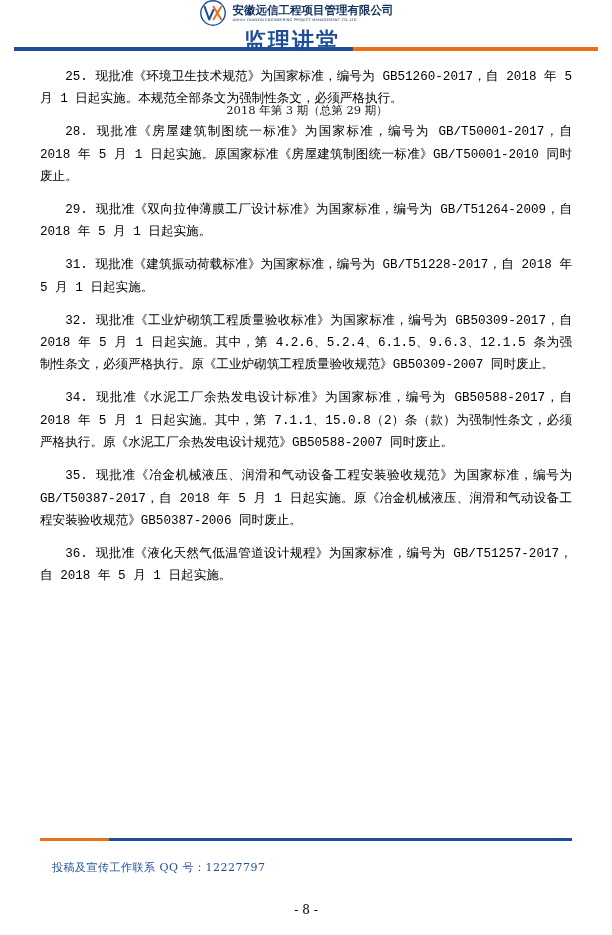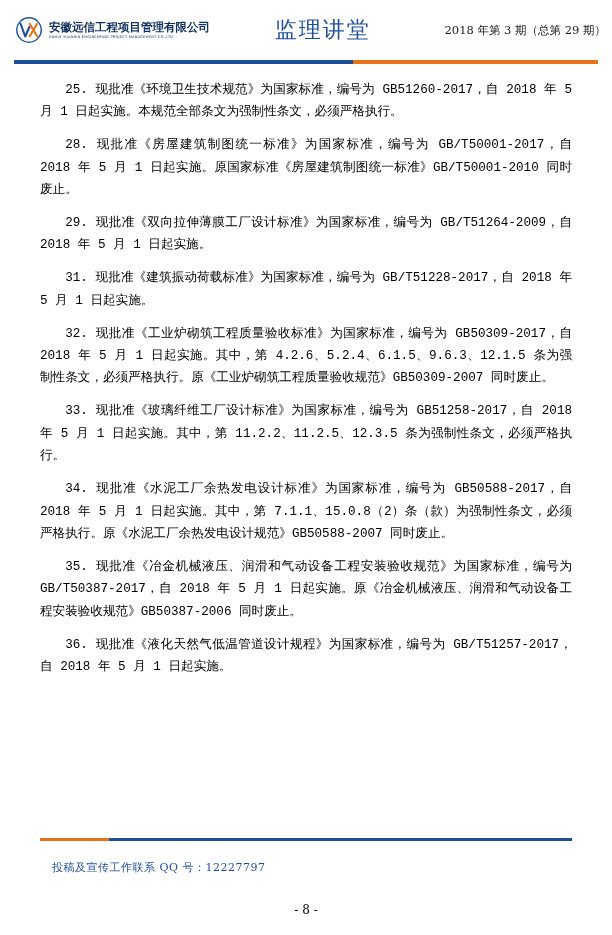--- a/index.html
+++ b/index.html
@@ -18,25 +18,26 @@
 
   
   .page {
     width: 612px;
     height: 935px;
     position: relative;
     box-sizing: border-box;
   }
   .header {
     position: relative;
-    height: 60px;
+    height: 47px;
     display: flex;
     align-items: center;
-    padding: 0 6px 0 16px;
+    padding: 0 14px 0 16px;
     box-sizing: border-box;
+    flex-direction: column;
   }
   .logo-block {
     display: flex;
     align-items: center;
     gap: 7px;
     width: 215px;
     flex: 0 0 auto;
   }
   .logo-mark {
     width: 26px;
@@ -64,32 +65,33 @@
     color: #10305e;
     letter-spacing: 0.2px;
     white-space: nowrap;
     margin-top: 1.5px;
   }
   .masthead {
     flex: 1 1 auto;
     text-align: center;
     font-family: "DejaVu Sans", "Liberation Sans", sans-serif;
     font-size: 22px;
-    font-weight: normal;
+    font-weight: bold;
     color: #1f4e99;
     letter-spacing: 2px;
     margin-left: -30px;
   }
   .issue {
     flex: 0 0 auto;
     font-size: 11.5px;
     color: #1a1a1a;
     white-space: nowrap;
     text-align: center;
     font-family: "DejaVu Serif", "Liberation Serif", serif;
+    margin-top: 47px;
   }
 
   .header-rule {
     position: relative;
     height: 5px;
     margin: 0 14px;
   }
   .header-rule .bar-orange {
     position: absolute;
     left: 0;
@@ -200,21 +202,20 @@
     <span class="bar-orange"></span>
     <span class="bar-blue"></span>
   </div>
 
   <div class="content">
     <p class="para">25. 现批准《环境卫生技术规范》为国家标准，编号为 GB51260-2017，自 2018 年 5 月 1 日起实施。本规范全部条文为强制性条文，必须严格执行。</p>
     <p class="para">28. 现批准《房屋建筑制图统一标准》为国家标准，编号为 GB/T50001-2017，自 2018 年 5 月 1 日起实施。原国家标准《房屋建筑制图统一标准》GB/T50001-2010 同时废止。</p>
     <p class="para">29. 现批准《双向拉伸薄膜工厂设计标准》为国家标准，编号为 GB/T51264-2009，自 2018 年 5 月 1 日起实施。</p>
     <p class="para">31. 现批准《建筑振动荷载标准》为国家标准，编号为 GB/T51228-2017，自 2018 年 5 月 1 日起实施。</p>
     <p class="para">32. 现批准《工业炉砌筑工程质量验收标准》为国家标准，编号为 GB50309-2017，自 2018 年 5 月 1 日起实施。其中，第 4.2.6、5.2.4、6.1.5、9.6.3、12.1.5 条为强制性条文，必须严格执行。原《工业炉砌筑工程质量验收规范》GB50309-2007 同时废止。</p>
-    <p class="para">33. 现批准《玻璃纤维工厂设计标准》为国家标准，编号为 GB51258-2017，自 2018 年 5 月 1 日起实施。其中，第 11.2.2、11.2.5、12.3.5 条为强制性条文，必须严格执行。</p>
     <p class="para">34. 现批准《水泥工厂余热发电设计标准》为国家标准，编号为 GB50588-2017，自 2018 年 5 月 1 日起实施。其中，第 7.1.1、15.0.8（2）条（款）为强制性条文，必须严格执行。原《水泥工厂余热发电设计规范》GB50588-2007 同时废止。</p>
     <p class="para">35. 现批准《冶金机械液压、润滑和气动设备工程安装验收规范》为国家标准，编号为 GB/T50387-2017，自 2018 年 5 月 1 日起实施。原《冶金机械液压、润滑和气动设备工程安装验收规范》GB50387-2006 同时废止。</p>
     <p class="para">36. 现批准《液化天然气低温管道设计规程》为国家标准，编号为 GB/T51257-2017，自 2018 年 5 月 1 日起实施。</p>
   </div>
 
   <div class="footer-rule">
     <span class="fbar-blue"></span>
     <span class="fbar-orange"></span>
   </div>
 

